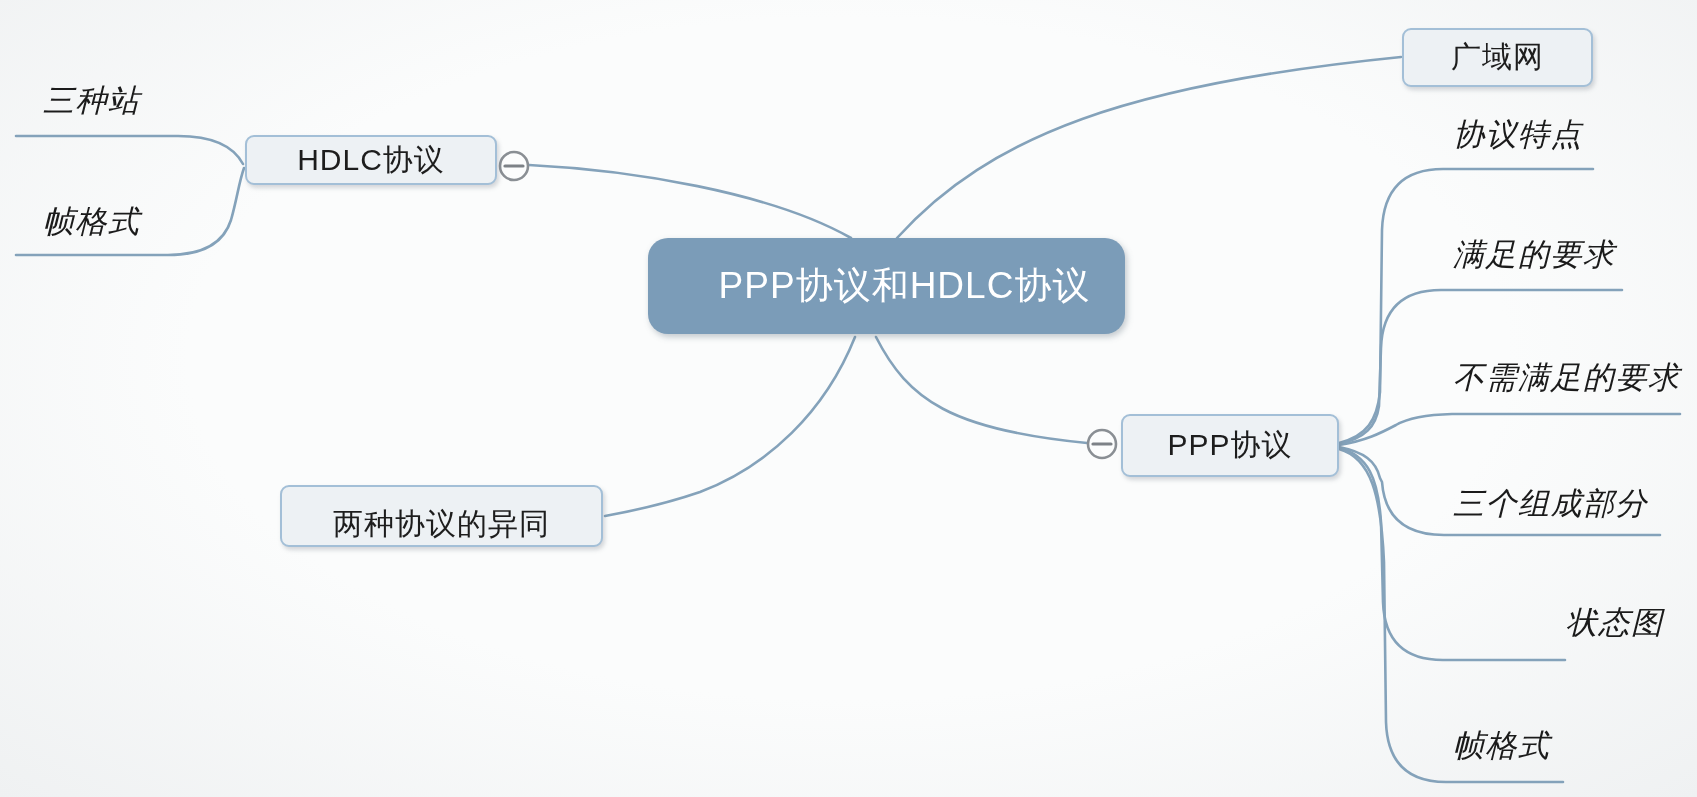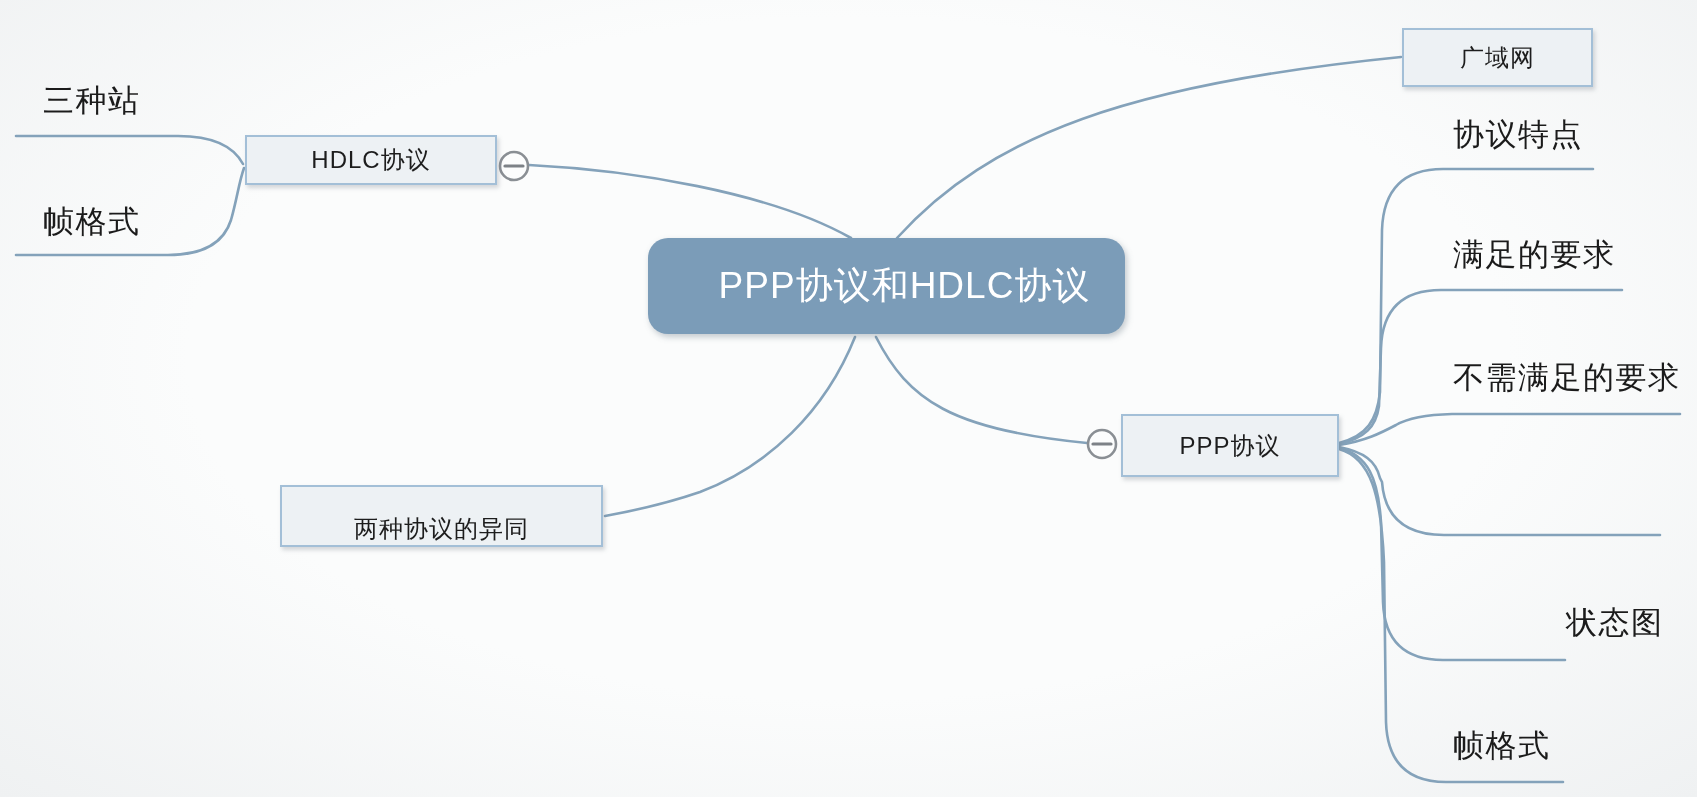--- a/index.html
+++ b/index.html
@@ -19,28 +19,28 @@
     display:flex;align-items:center;justify-content:center;
     box-sizing:border-box;white-space:nowrap;
   }
   .root-node{
     background:#7b9cb8;color:#ffffff;
     border-radius:20px;font-size:37px;letter-spacing:1px;
     box-shadow:2px 3px 6px rgba(90,105,120,.35);
   }
   .sub-node{
     background:#edf1f4;color:#1d1d1d;
-    border:2.4px solid #a3bfd7;border-radius:0;
-    font-size:24px;letter-spacing:1px;
+    border:2.4px solid #a3bfd7;border-radius:9px;
+    font-size:30px;letter-spacing:1px;
     box-shadow:2px 3px 4px rgba(110,120,130,.28);
   }
   .leaf{
     position:absolute;z-index:2;color:#1b1b1b;
     font-size:31px;line-height:34px;font-weight:500;
-    letter-spacing:1.5px;white-space:nowrap;
+    letter-spacing:1.5px;white-space:nowrap;font-style:italic;
   }
 </style>
 </head>
 <body>
 
 <div id="canvas">
 
   <svg class="links" width="1697" height="797" viewBox="0 0 1697 797">
 
     <path d="M 529 165 C 630 170, 770 192, 851 238"></path>
@@ -87,16 +87,17 @@
   <div class="node sub-node" style="left:280px;top:485px;width:323px;height:62px;align-items:flex-end;">
     <span>两种协议的异同</span>
   </div>
 
   <div class="leaf" style="left:43px;top:84px;">三种站</div>
   <div class="leaf" style="left:43px;top:205px;">帧格式</div>
 
   <div class="leaf" style="left:1453px;top:118px;">协议特点</div>
   <div class="leaf" style="left:1453px;top:238px;">满足的要求</div>
   <div class="leaf" style="left:1453px;top:361px;">不需满足的要求</div>
+  <div class="leaf" style="left:1453px;top:487px;">三个组成部分</div>
   <div class="leaf" style="left:1526px;top:606px;margin-left:40px;">状态图</div>
   <div class="leaf" style="left:1453px;top:729px;">帧格式</div>
 
 </div>
 
 </body></html>

